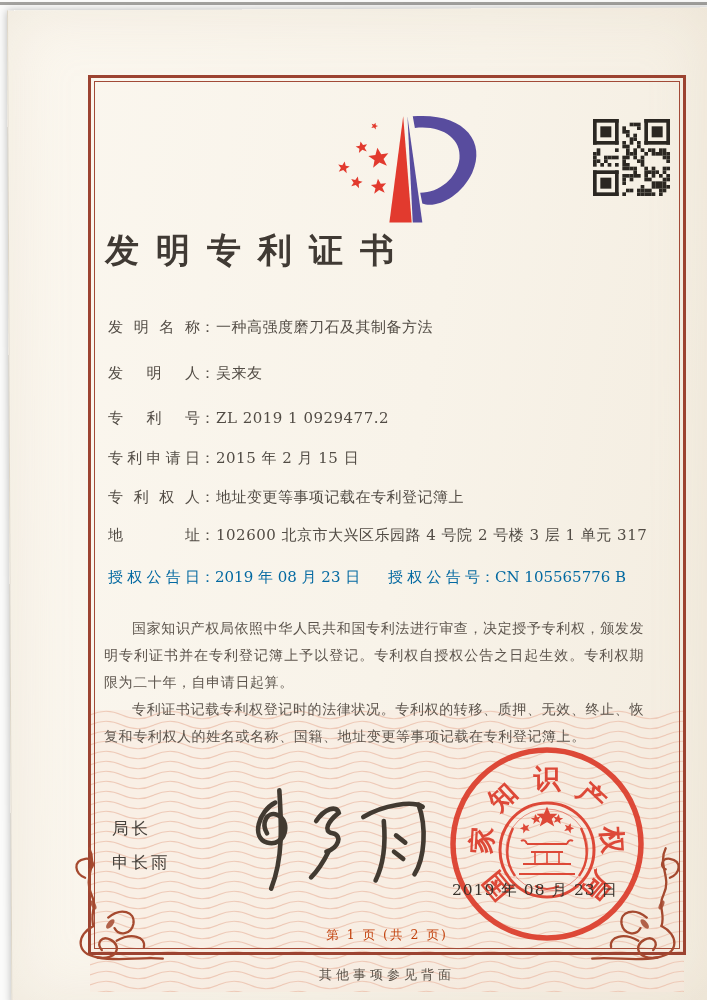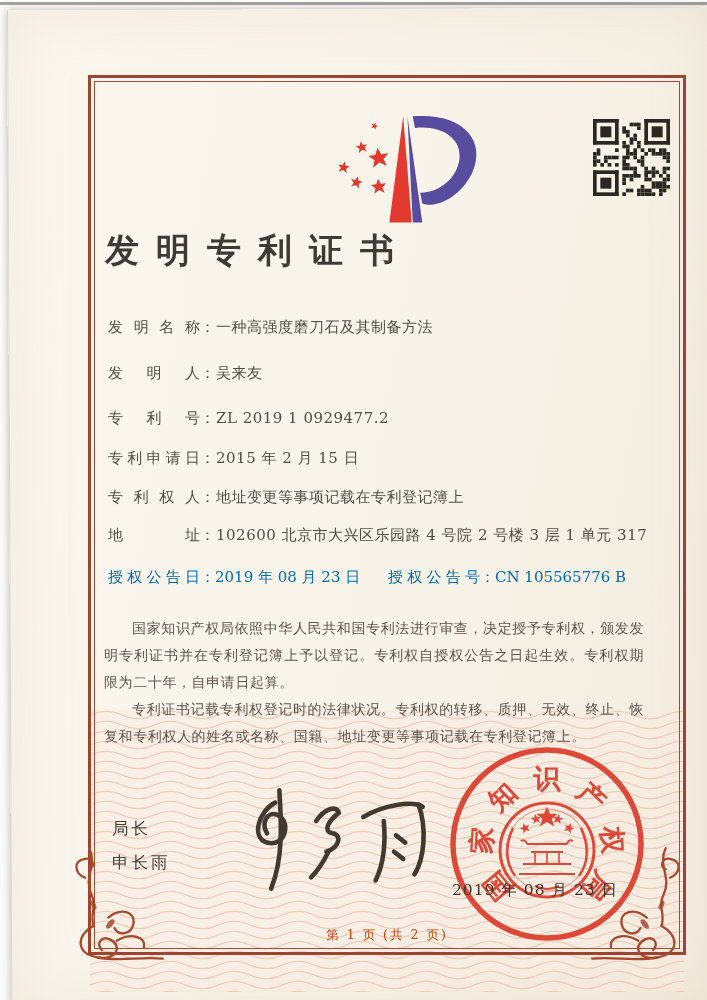--- a/index.html
+++ b/index.html
@@ -308,13 +308,14 @@
       <text x="100" y="44">识</text>
       <text x="100" y="44" transform="rotate(43.3 100 100)">产</text>
       <text x="100" y="44" transform="rotate(86.7 100 100)">权</text>
       <text x="100" y="44" transform="rotate(130 100 100)">局</text>
     </g>
   </svg>
 
   <div class="seal-date">2019 年 08 月 23 日</div>
 
   <div class="page-num">第 1 页 (共 2 页)</div>
+  <div class="back-note">其他事项参见背面</div>
 </div>
 
 </body></html>

